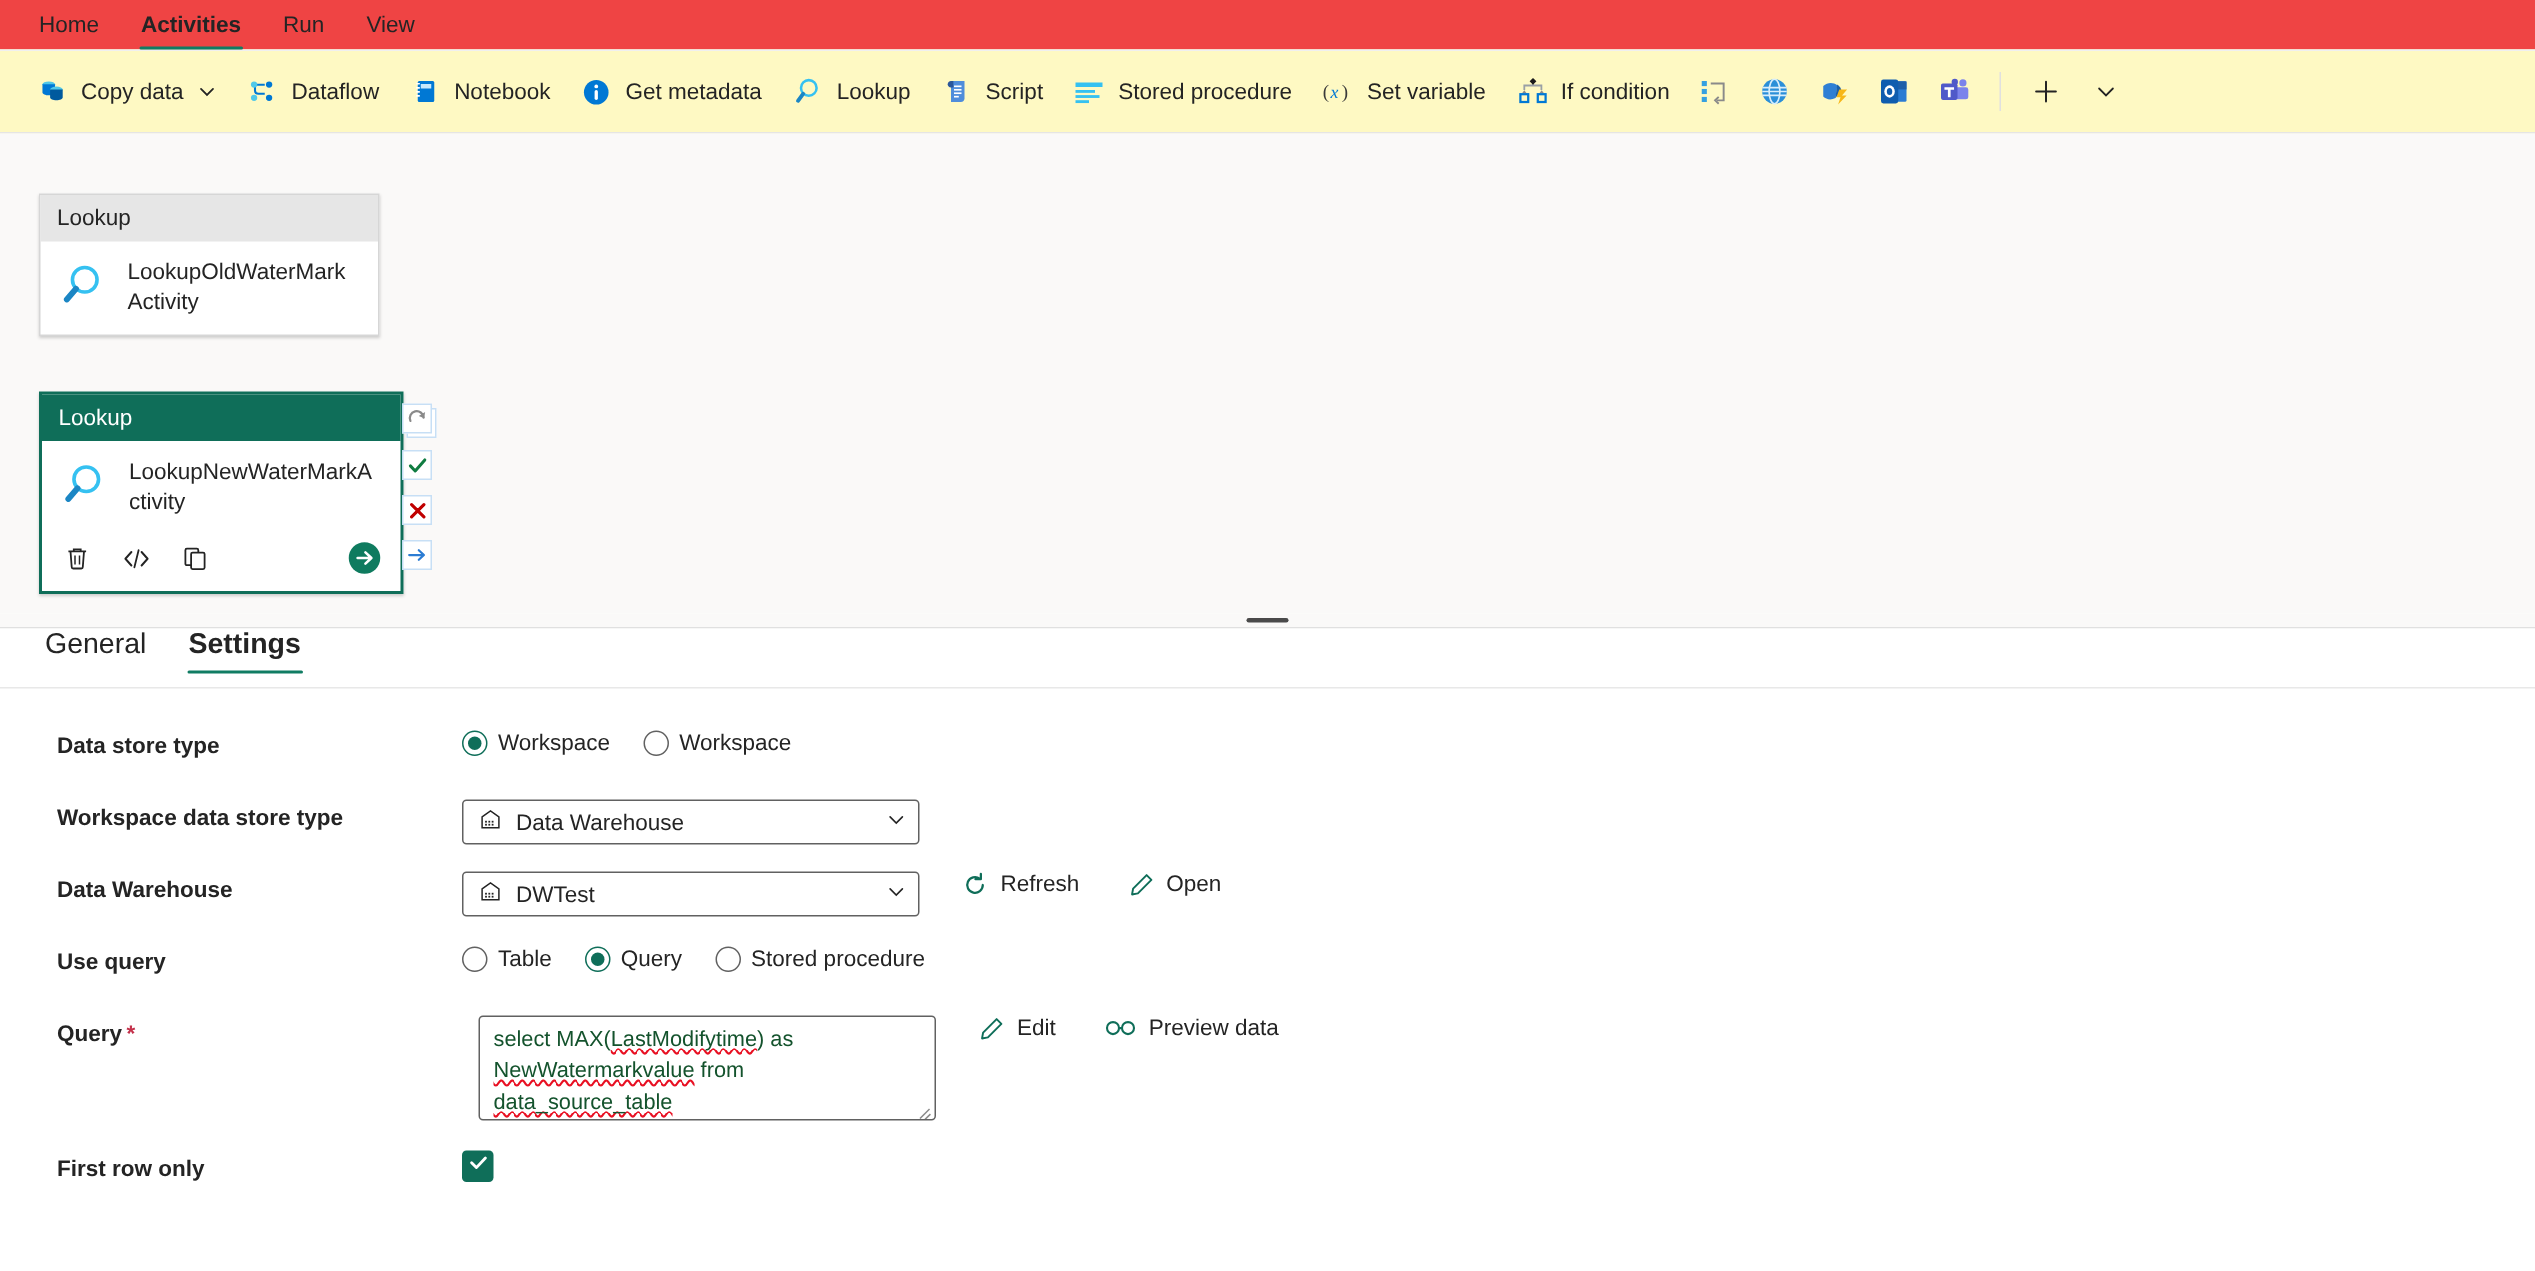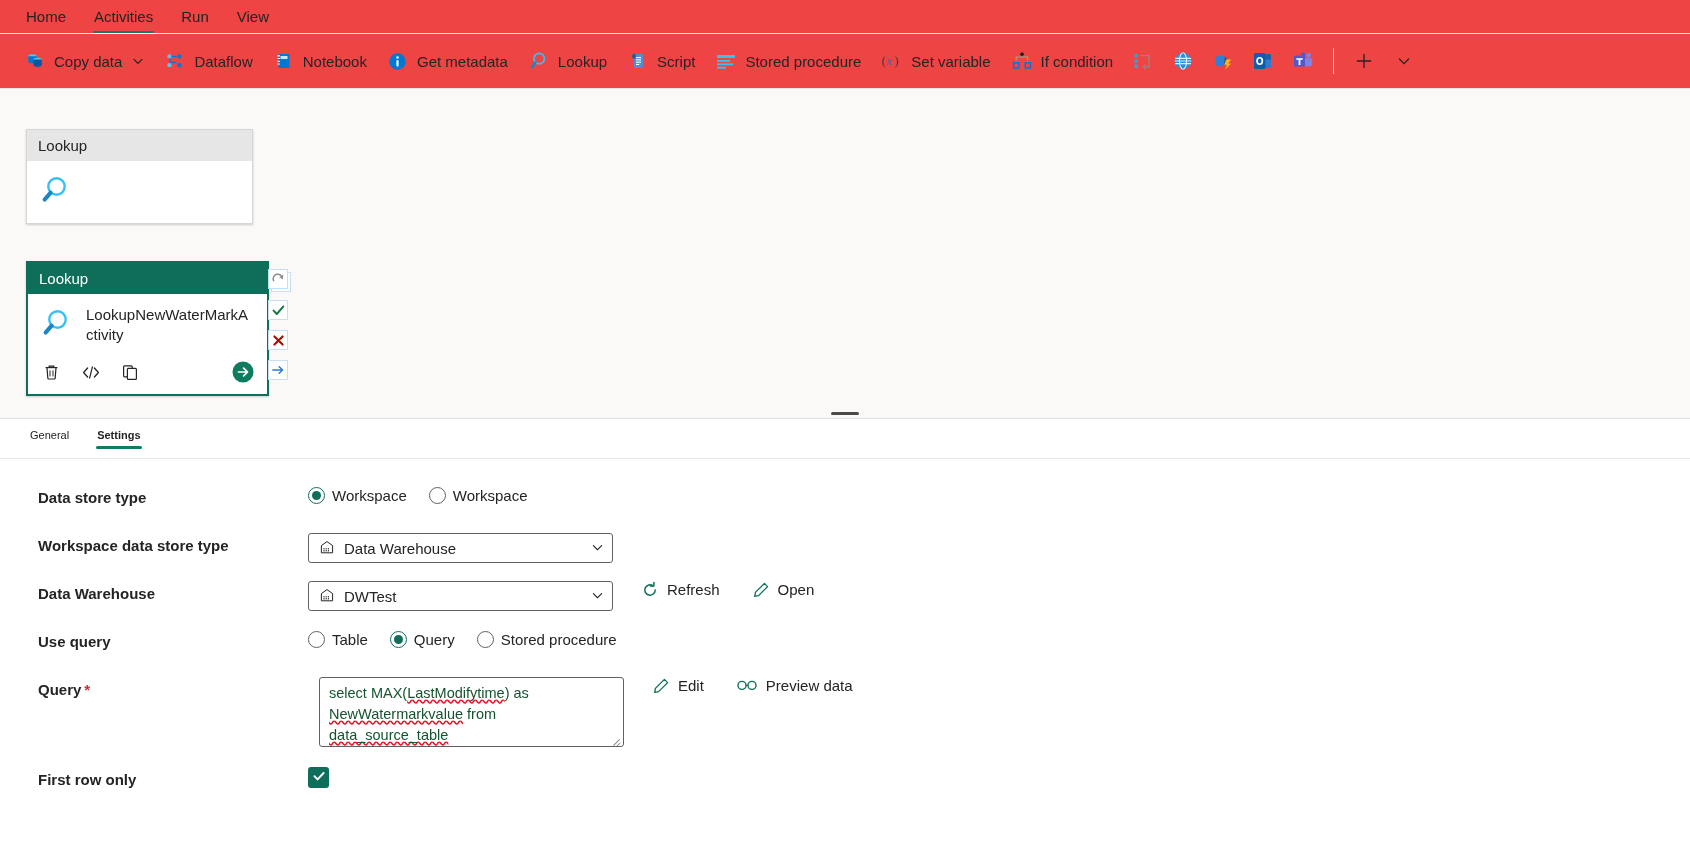--- a/index.html
+++ b/index.html
@@ -22,34 +22,34 @@
     background: #ef4444;
     font-size: 15px;
   }
   .ribbon-tab {
     position: relative;
     padding: 0 14px 7px 14px;
     color: #242424;
     cursor: pointer;
     line-height: 18px;
   }
-  .ribbon-tab.active { font-weight: normal; }
+  .ribbon-tab.active { font-weight: bold; }
   .ribbon-tab.active::after {
     content: "";
     position: absolute;
     left: 13px; right: 13px; bottom: 0;
     height: 2.5px;
     background: #107c63;
     border-radius: 2px;
   }
 
   
   .commandbar {
     height: 56px;
-    background: #ef4444;
+    background: #fef9c3;
     border-top: 1px solid #f0f0f0;
     border-bottom: 1px solid #e5e5e5;
     display: flex;
     align-items: center;
     padding: 0 10px 0 14px;
     gap: 0px;
   }
   .cmd {
     display: flex;
     align-items: center;
@@ -139,25 +139,25 @@
   }
   .grip {
     width: 28px; height: 3px; border-radius: 2px; background: #4a4a4a;
     cursor: ns-resize;
   }
 
   
   .panel { background: #ffffff; }
   .panel-tabs {
     display: flex;
-    align-items: center;
+    align-items: flex-start;
     padding-left: 16px;
     height: 40px;
     border-bottom: 1px solid #e8e8e8;
-    font-size: 11px;
+    font-size: 19px;
   }
   .ptab {
     position: relative;
     padding: 0 14px 8px 14px;
     cursor: pointer;
     color: #242424;
   }
   .ptab.active { font-weight: bold; }
   .ptab.active::after {
     content: "";
@@ -472,20 +472,21 @@
 
   <div class="node unselected" style="left:26px; top:40px;">
     <div class="node-header">Lookup</div>
     <div class="node-body">
       <span>
         <svg width="34" height="34" viewBox="0 0 34 34">
           <circle cx="17.5" cy="13.5" r="8.2" fill="none" stroke="#35c1f1" stroke-width="2.4"></circle>
           <path d="M11.6 19.6L5.6 26.6" stroke="#1b86c4" stroke-width="4" stroke-linecap="round"></path>
         </svg>
       </span>
+      <span class="node-title">LookupOldWaterMarkActivity</span>
     </div>
   </div>
   <div class="handle" style="left:271px; top:183px;">
     <svg width="13" height="13" viewBox="0 0 13 13">
         <path d="M1.6 6.6l3.2 3.4L11.2 2.6" stroke="#107c41" stroke-width="2" fill="none" stroke-linecap="round" stroke-linejoin="round"></path>
       </svg>
   </div>
 
   <div class="node selected" style="left:26px; top:172px; width:243px;">
     <div class="node-header">Lookup</div>

